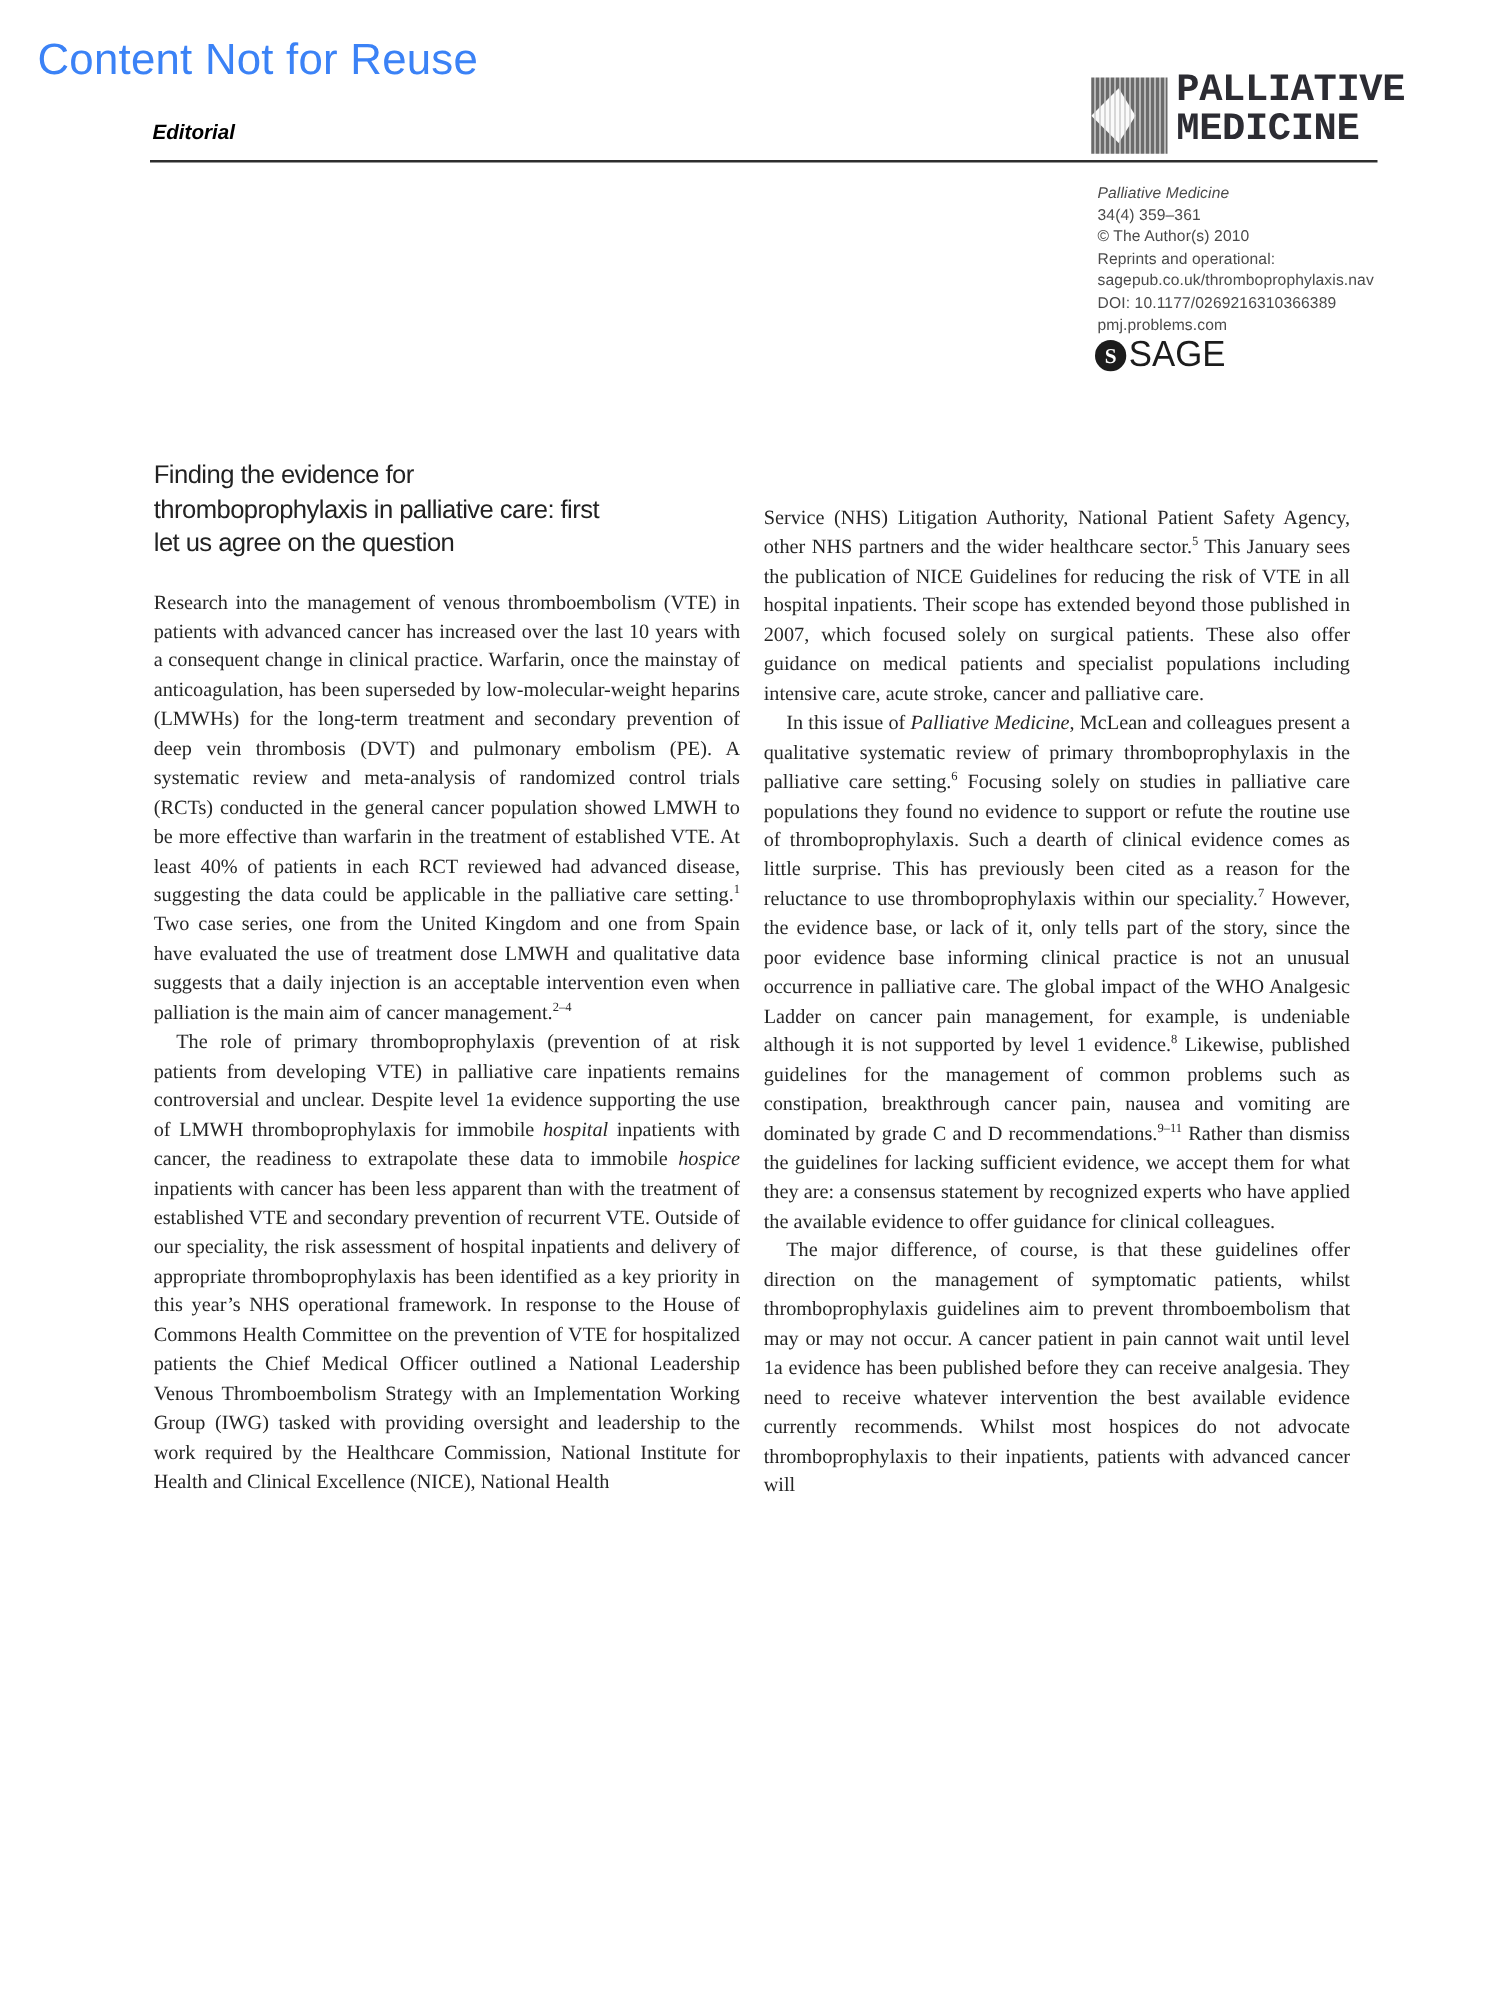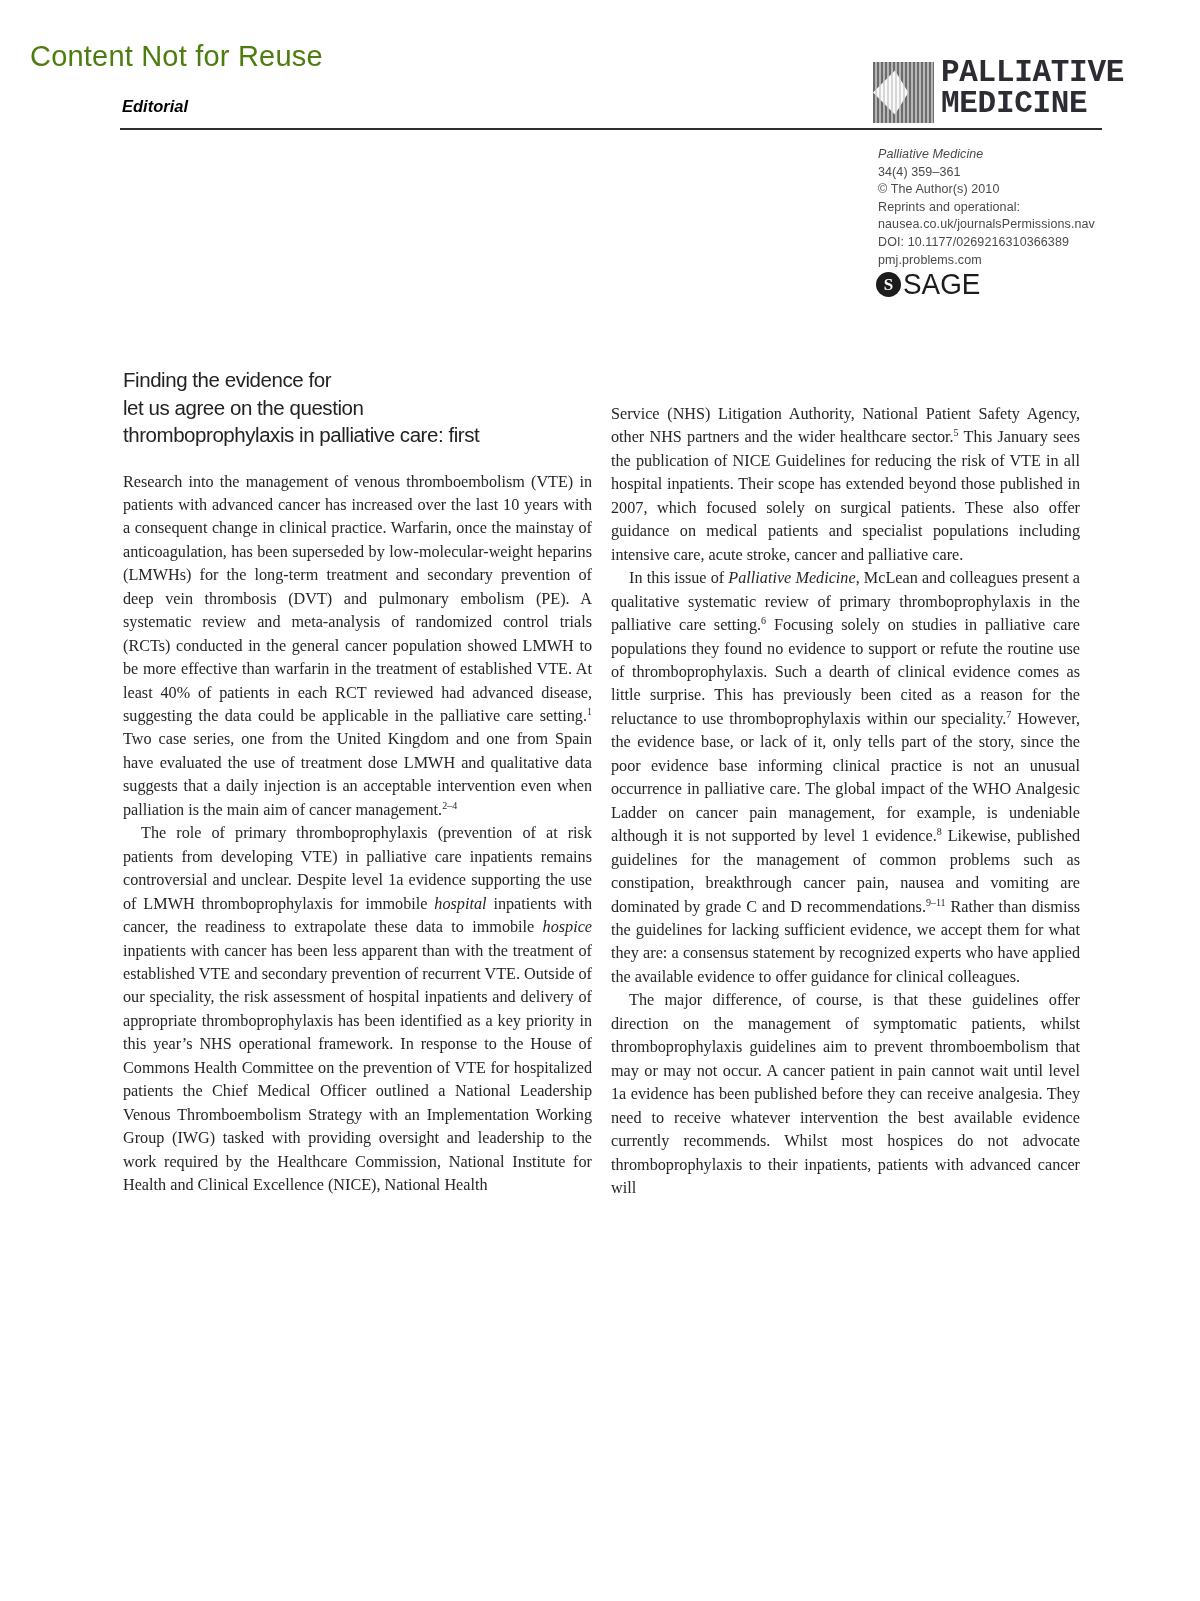--- a/index.html
+++ b/index.html
@@ -8,24 +8,24 @@
     width: 1200px;
     height: 1601px;
     background: #ffffff;
     overflow: hidden;
     font-family: "Liberation Serif", serif;
   }
 
   
   .watermark {
     position: absolute;
-    left: 30px; top: 40px;
+    left: 30px; top: 28px;
     font-family: "Liberation Sans", sans-serif;
-    font-size: 29px;
-    color: #4d7c0f;
+    font-size: 35px;
+    color: #3b82f6;
     letter-spacing: 0.2px;
   }
 
   
   .section-label {
     position: absolute;
     left: 122px; top: 97px;
     font-family: "Liberation Sans", sans-serif;
     font-style: italic;
     font-weight: 700;
@@ -157,35 +157,35 @@
   <div class="logo-text">
     <span>PALLIATIVE</span>
     <span>MEDICINE</span>
   </div>
 
   <div class="citation">
     <span class="line italic">Palliative Medicine</span>
     <span class="line">34(4) 359–361</span>
     <span class="line">© The Author(s) 2010</span>
     <span class="line">Reprints and operational:</span>
-    <span class="line">nausea.co.uk/journalsPermissions.nav</span>
+    <span class="line">sagepub.co.uk/thromboprophylaxis.nav</span>
     <span class="line">DOI: 10.1177/0269216310366389</span>
     <span class="line">pmj.problems.com</span>
   </div>
 
   <div class="sage">
     <span class="sage-circle">S</span>
     <span class="sage-word">SAGE</span>
   </div>
 
   <div class="col col-left">
     <h1 class="article-title">
       <span>Finding the evidence for</span>
+      <span>thromboprophylaxis in palliative care: first</span>
       <span>let us agree on the question</span>
-      <span>thromboprophylaxis in palliative care: first</span>
     </h1>
     <p class="body-par"><span>Research into the management of venous thromboembolism (VTE) in patients with advanced cancer has increased over the last 10 years with a consequent change in clinical practice. Warfarin, once the mainstay of anticoagulation, has been superseded by low-molecular-weight heparins (LMWHs) for the long-term treatment and secondary prevention of deep vein thrombosis (DVT) and pulmonary embolism (PE). A systematic review and meta-analysis of randomized control trials (RCTs) conducted in the general cancer population showed LMWH to be more effective than warfarin in the treatment of established VTE. At least 40% of patients in each RCT reviewed had advanced disease, suggesting the data could be applicable in the palliative care setting.</span><sup>1</sup><span> Two case series, one from the United Kingdom and one from Spain have evaluated the use of treatment dose LMWH and qualitative data suggests that a daily injection is an acceptable intervention even when palliation is the main aim of cancer management.</span><sup>2–4</sup></p>
     <p class="body-par ind"><span>The role of primary thromboprophylaxis (prevention of at risk patients from developing VTE) in palliative care inpatients remains controversial and unclear. Despite level 1a evidence supporting the use of LMWH thromboprophylaxis for immobile </span><i>hospital</i><span> inpatients with cancer, the readiness to extrapolate these data to immobile </span><i>hospice</i><span> inpatients with cancer has been less apparent than with the treatment of established VTE and secondary prevention of recurrent VTE. Outside of our speciality, the risk assessment of hospital inpatients and delivery of appropriate thromboprophylaxis has been identified as a key priority in this year’s NHS operational framework. In response to the House of Commons Health Committee on the prevention of VTE for hospitalized patients the Chief Medical Officer outlined a National Leadership Venous Thromboembolism Strategy with an Implementation Working Group (IWG) tasked with providing oversight and leadership to the work required by the Healthcare Commission, National Institute for Health and Clinical Excellence (NICE), National Health</span></p>
   </div>
 
   <div class="col col-right">
     <p class="body-par"><span>Service (NHS) Litigation Authority, National Patient Safety Agency, other NHS partners and the wider healthcare sector.</span><sup>5</sup><span> This January sees the publication of NICE Guidelines for reducing the risk of VTE in all hospital inpatients. Their scope has extended beyond those published in 2007, which focused solely on surgical patients. These also offer guidance on medical patients and specialist populations including intensive care, acute stroke, cancer and palliative care.</span></p>
     <p class="body-par ind"><span>In this issue of </span><i>Palliative Medicine</i><span>, McLean and colleagues present a qualitative systematic review of primary thromboprophylaxis in the palliative care setting.</span><sup>6</sup><span> Focusing solely on studies in palliative care populations they found no evidence to support or refute the routine use of thromboprophylaxis. Such a dearth of clinical evidence comes as little surprise. This has previously been cited as a reason for the reluctance to use thromboprophylaxis within our speciality.</span><sup>7</sup><span> However, the evidence base, or lack of it, only tells part of the story, since the poor evidence base informing clinical practice is not an unusual occurrence in palliative care. The global impact of the WHO Analgesic Ladder on cancer pain management, for example, is undeniable although it is not supported by level 1 evidence.</span><sup>8</sup><span> Likewise, published guidelines for the management of common problems such as constipation, breakthrough cancer pain, nausea and vomiting are dominated by grade C and D recommendations.</span><sup>9–11</sup><span> Rather than dismiss the guidelines for lacking sufficient evidence, we accept them for what they are: a consensus statement by recognized experts who have applied the available evidence to offer guidance for clinical colleagues.</span></p>
     <p class="body-par ind"><span>The major difference, of course, is that these guidelines offer direction on the management of symptomatic patients, whilst thromboprophylaxis guidelines aim to prevent thromboembolism that may or may not occur. A cancer patient in pain cannot wait until level 1a evidence has been published before they can receive analgesia. They need to receive whatever intervention the best available evidence currently recommends. Whilst most hospices do not advocate thromboprophylaxis to their inpatients, patients with advanced cancer will</span></p>
   </div>

